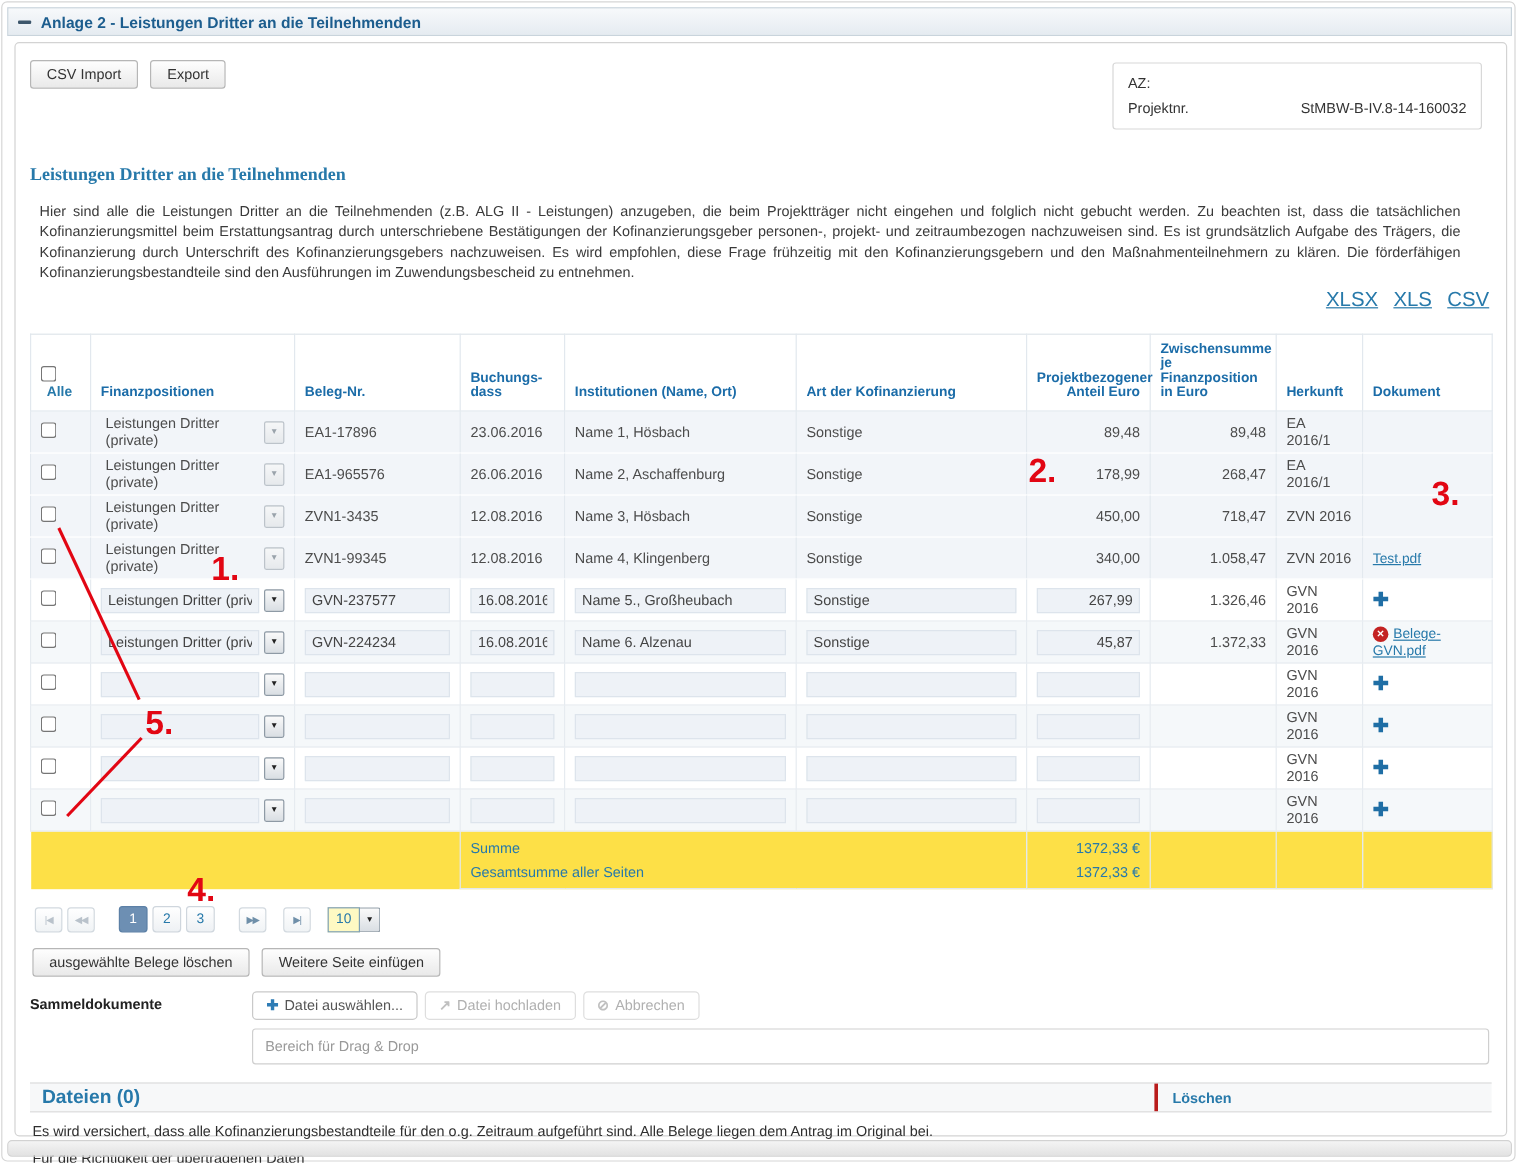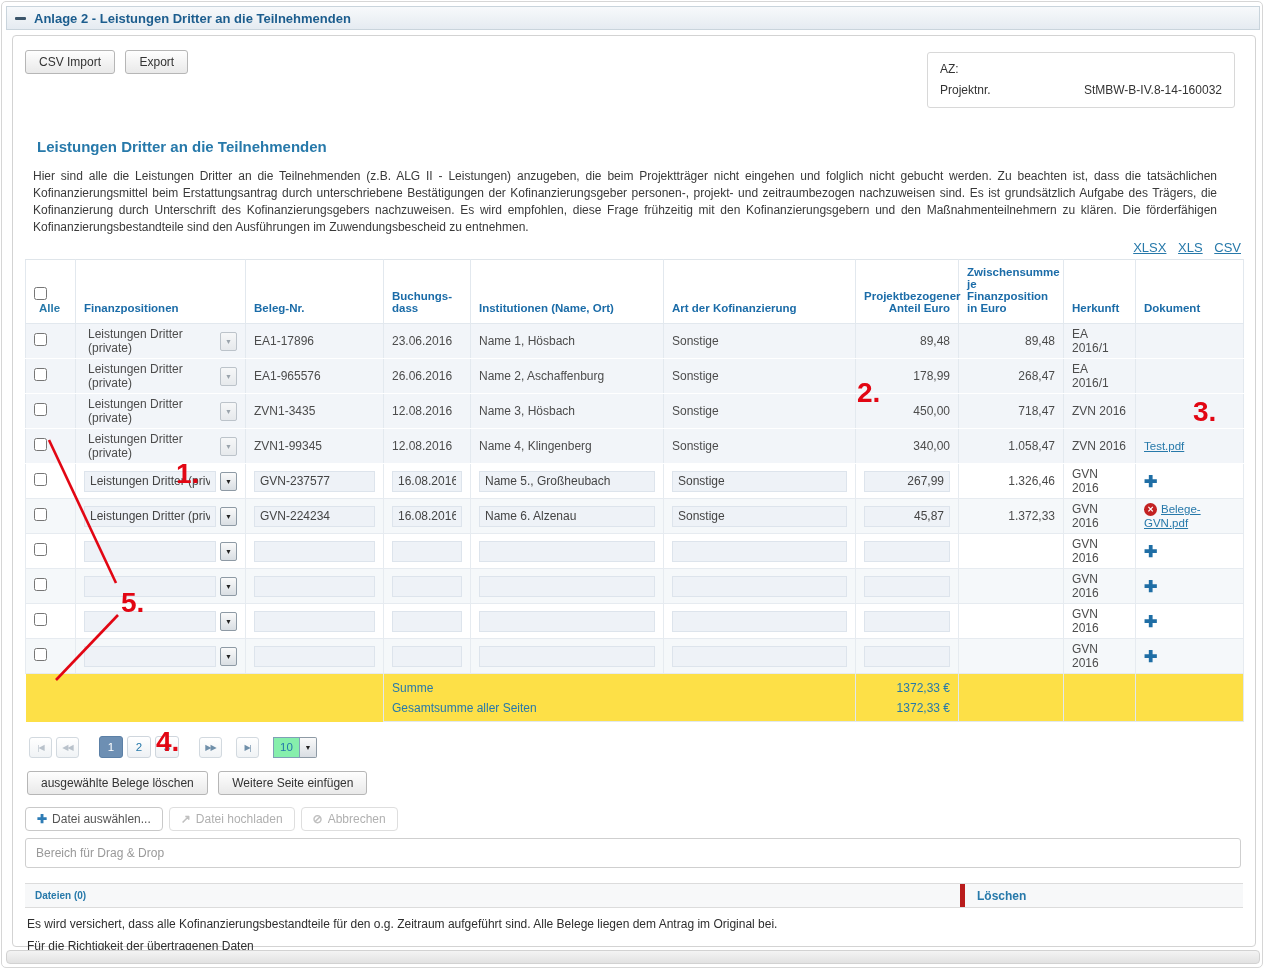--- a/index.html
+++ b/index.html
@@ -16,23 +16,23 @@
   
   .panel { position:absolute; left:10px; top:33px; width:1244px; height:912px; border:1px solid #d3d3d3; border-radius:4px; background:#fff; padding:14px 12px 8px 12px; }
 
   
   .toolbar { position:relative; height:72px; }
   .btn { background:linear-gradient(#fefefe,#e9e9e9); border:1px solid #b6b6b6; border-radius:3px; padding:4px 13px; font-size:12px; color:#333;
     font-family:"Liberation Sans", sans-serif; cursor:pointer; margin-right:6px; }
   .project-box { position:absolute; right:8px; top:2px; width:308px; height:56px; border:1px solid #d8d8d8; border-radius:3px; padding:6px 12px; font-size:12px; color:#333; }
   .pb-row { display:flex; justify-content:space-between; line-height:21px; }
 
-  .section-title { color:#2779aa; font-size:15px; font-weight:bold; margin:16px 8px 0 12px; }
+  .section-title { color:#2779aa; font-size:15px; font-weight:bold; margin:16px 8px 0 0;font-family:Liberation Serif, serif; }
   .desc { margin:13px 26px 0 8px; font-size:12px; line-height:17px; color:#3a3a3a; text-align:justify; }
-  .export-links { text-align:right; font-size:13px; margin:4px 2px 4px 0; }
+  .export-links { text-align:right; font-size:17px; margin:4px 2px 18px 0; }
   .export-links a { color:#2779aa; text-decoration:underline; margin-left:8px; cursor:pointer; }
 
   
   table.grid { width:1218px; border-collapse:collapse; table-layout:fixed; margin-top:4px; }
   .grid th { color:#1b6ca8; font-size:11.5px; font-weight:bold; text-align:left; vertical-align:bottom; padding:6px 8px 9px 8px;
     border:1px solid #e2e8ee; border-top:1px solid #dfe5ea; background:#fff; }
   .grid th.r { text-align:right; }
   .grid td { font-size:12px; color:#4c4c4c; padding:3px 8px; border:1px solid #e6ebf0; height:30px; vertical-align:middle; }
   tr.readonly td { background:#f2f5f9; border-color:#fff; border-left-color:#e3e9ef; border-right-color:#e3e9ef; }
   tr.edit td, tr.empty td { background:#fff; }
@@ -59,41 +59,41 @@
   
   .paginator { display:flex; align-items:center; gap:4px; margin:14px 0 0 4px; }
   .pbtn { height:21px; min-width:23px; border:1px solid #d2d9df; border-radius:3px; background:linear-gradient(#fff,#f0f3f5);
     font-size:8px; color:#b9c2cb; display:flex; align-items:center; justify-content:center; padding:0 4px; cursor:default; letter-spacing:-1px; }
   .pbtn.en { color:#6f8fa9; cursor:pointer; }
   .pnum { height:22px; width:24px; border:1px solid #cfd6dd; border-radius:3px; background:linear-gradient(#fff,#eef1f4); color:#2779aa;
     font-size:11.5px; display:flex; align-items:center; justify-content:center; cursor:pointer; }
   .pnum.active { background:#6d8fb3; border-color:#5c80a6; color:#fff; }
   .gap { width:12px; }
   .psize { display:flex; margin-left:10px; }
-  .psize .val { width:27px; height:21px; border:1px solid #7fa0b6; background:#86efac; color:#2779aa; font-size:11.5px; display:flex; align-items:center; justify-content:center; }
+  .psize .val { width:27px; height:21px; border:1px solid #7fa0b6; background:#fef9c3; color:#2779aa; font-size:11.5px; display:flex; align-items:center; justify-content:center; }
   .psize .dd { height:21px; border-radius:0 2px 2px 0; border-left:none; }
 
   .action-row { margin:13px 0 0 2px; }
 
   
   .upload-row { display:flex; margin-top:12px; }
   .upl-label { flex:0 0 185px; font-size:12px; font-weight:bold; color:#222; padding-top:4px; }
   .upl-main { flex:1; padding-right:2px; }
   .upl-btns { display:flex; gap:6px; }
   .uplbtn { border:1px solid #c9c9c9; border-radius:4px; background:#fff; padding:4px 11px; font-size:12px; color:#555;
     font-family:"Liberation Sans", sans-serif; cursor:pointer; }
   .uplbtn .ico { color:#2e7cb5; font-weight:bold; margin-right:5px; }
   .uplbtn.dis { color:#b0b0b0; border-color:#dedede; cursor:default; }
   .uplbtn.dis .ico { color:#c0c0c0; }
   .dropzone { margin-top:7px; height:30px; border:1px solid #cfcfcf; border-radius:3px; color:#999; font-size:12px; line-height:28px; padding-left:10px; }
 
   
   .files { margin-top:15px; }
   .files-head { display:flex; height:25px; align-items:center; background:#f7f8f9; border-top:1px solid #dcdcdc; border-bottom:1px solid #dcdcdc; }
-  .files-head .c1 { flex:0 0 940px; color:#2779aa; font-weight:bold; font-size:10px; padding-left:10px; border-right:5px solid #b91c1c; height:100%; display:flex; align-items:center; }
+  .files-head .c1 { flex:0 0 940px; color:#2779aa; font-weight:bold; font-size:16px; padding-left:10px; border-right:3px solid #b91c1c; height:100%; display:flex; align-items:center; }
   .files-head .c2 { color:#2779aa; font-weight:bold; font-size:12px; padding-left:12px; }
   .files-empty { height:19px; font-size:11.5px; color:#a3a3a3; padding:3px 0 0 10px; border-bottom:1px solid #e5e5e5; }
 
   .decl { margin:8px 0 0 2px; font-size:12px; color:#2e2e2e; line-height:16px; }
   .decl2 { margin-top:6px; }
 
   .bottom-bar { position:absolute; left:4px; top:948px; width:1254px; height:14px; border:1px solid #d2d2d2; border-radius:4px;
     background:linear-gradient(#f4f4f4,#e2e2e2); cursor:pointer; }
 
   
@@ -368,20 +368,21 @@
         <div class="dd">▼</div>
       </div>
     </div>
 
     <div class="action-row">
       <button class="btn">ausgewählte Belege löschen</button>
       <button class="btn">Weitere Seite einfügen</button>
     </div>
 
     <div class="upload-row">
+      <div class="upl-label">Sammeldokumente</div>
       <div class="upl-main">
         <div class="upl-btns">
           <button class="uplbtn"><span class="ico">✚</span><span>Datei auswählen...</span></button>
           <button class="uplbtn dis"><span class="ico">↗</span><span>Datei hochladen</span></button>
           <button class="uplbtn dis"><span class="ico">⊘</span><span>Abbrechen</span></button>
         </div>
         <div class="dropzone">Bereich für Drag &amp; Drop</div>
       </div>
     </div>
 

